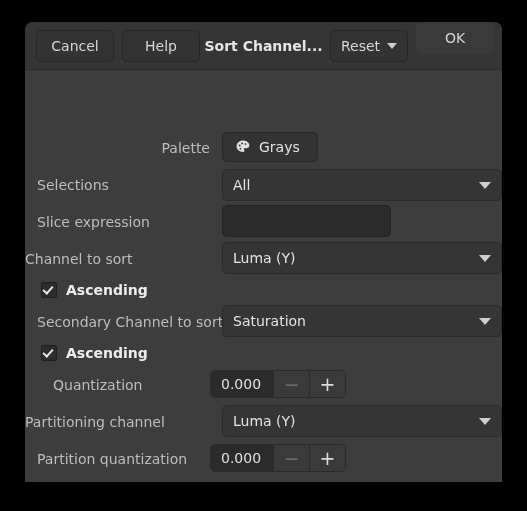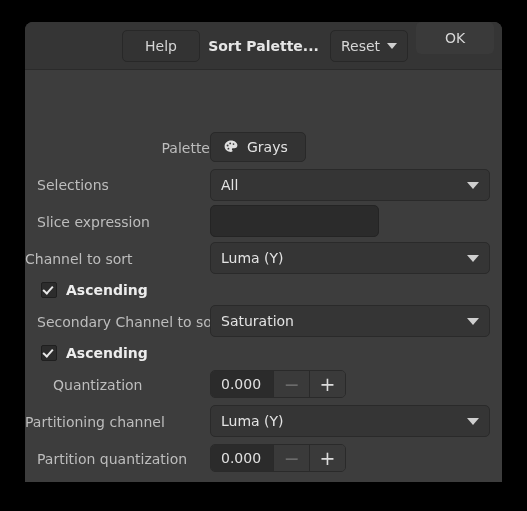--- a/index.html
+++ b/index.html
@@ -87,20 +87,21 @@
     text-align: right;
     color: #bdbdbd;
     font-size: 14px;
     white-space: nowrap;
   }
 
   .field {
     position: absolute;
     box-sizing: border-box;
     font-size: 14px;
+    margin-left: 12px;
   }
 
   .combo {
     background: #353535;
     border: 1px solid #2a2a2a;
     border-radius: 5px;
     color: #e3e3e3;
     display: flex;
     align-items: center;
     padding: 0 10px;
@@ -208,22 +209,23 @@
   .spin-minus { color: #6e6e6e; }
   .spin-plus  { color: #dcdcdc; }
 </style>
 </head>
 <body>
 
 <div class="dialog">
 
   <div class="titlebar">
 
-    <div class="dlg-title">Sort Palette...</div>
-
+    <div class="dlg-title">Sort Channel...</div>
+
+    <div class="btn" id="cancel-btn">Cancel</div>
 
     <div class="btn" id="help-btn">Help</div>
 
     <div class="btn" id="reset-btn">
       <span>Reset</span>
       <span class="caret"></span>
     </div>
 
     <div class="btn" id="ok-btn">OK</div>
   </div>

